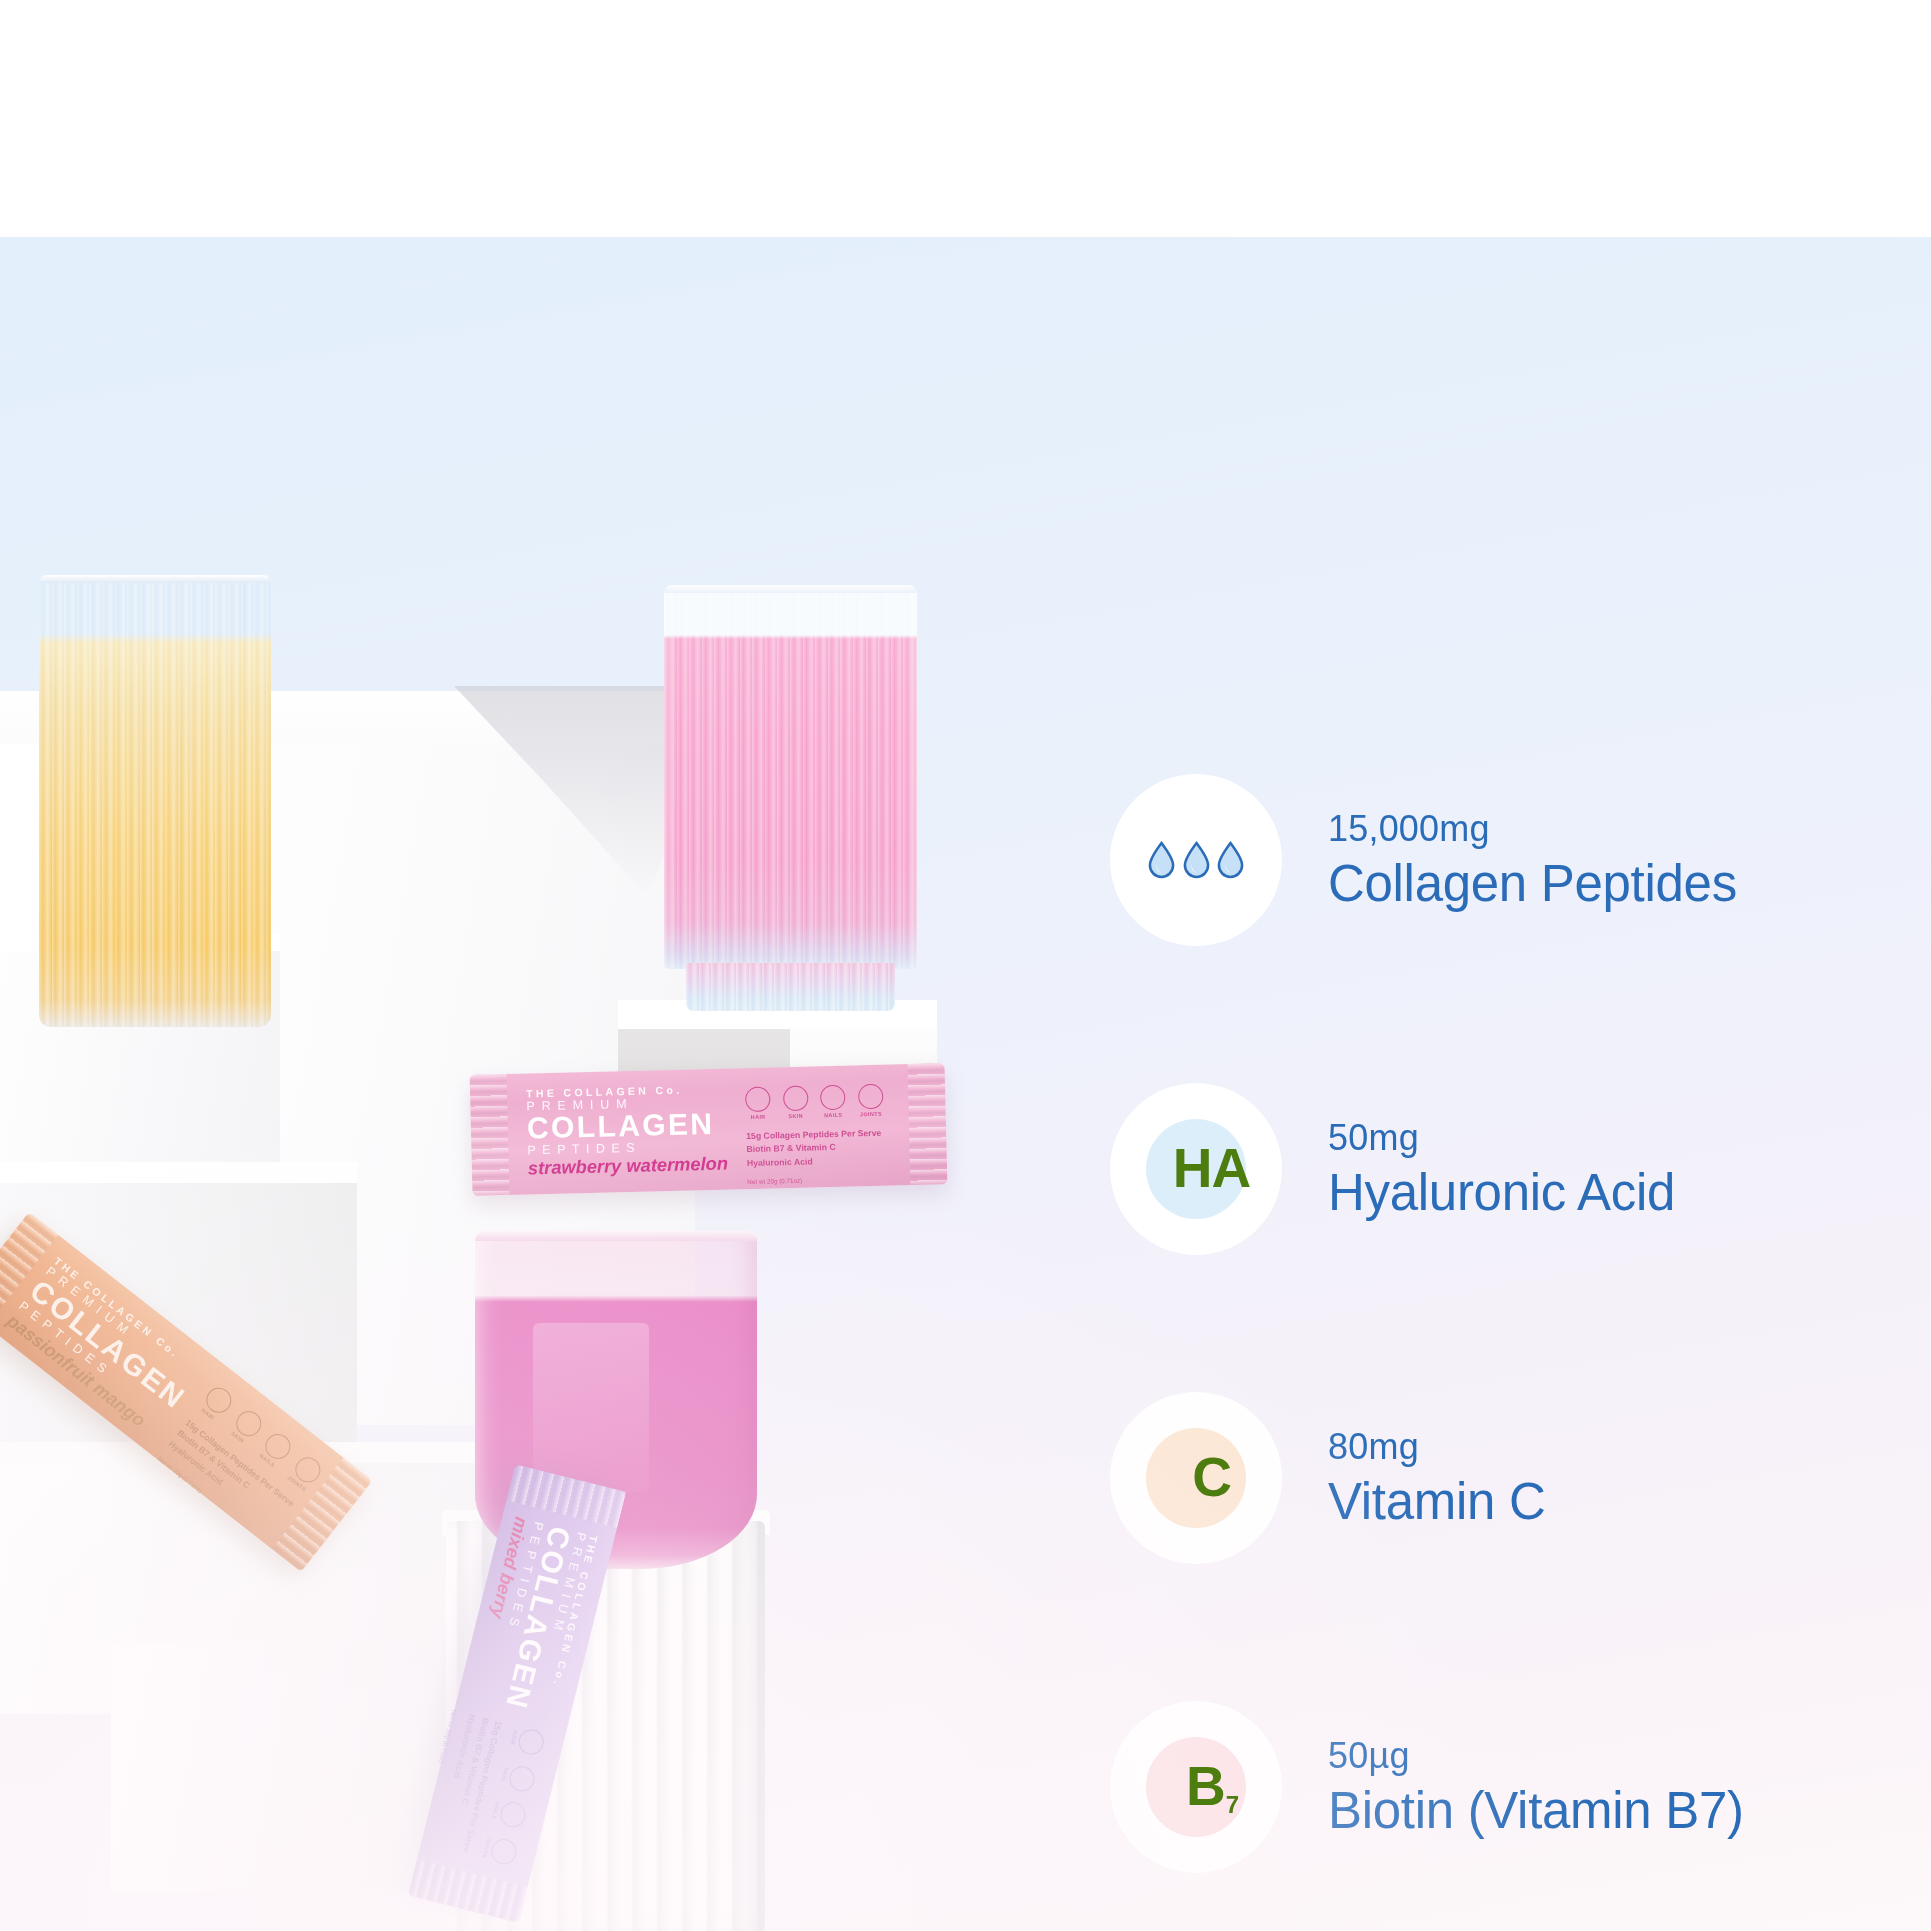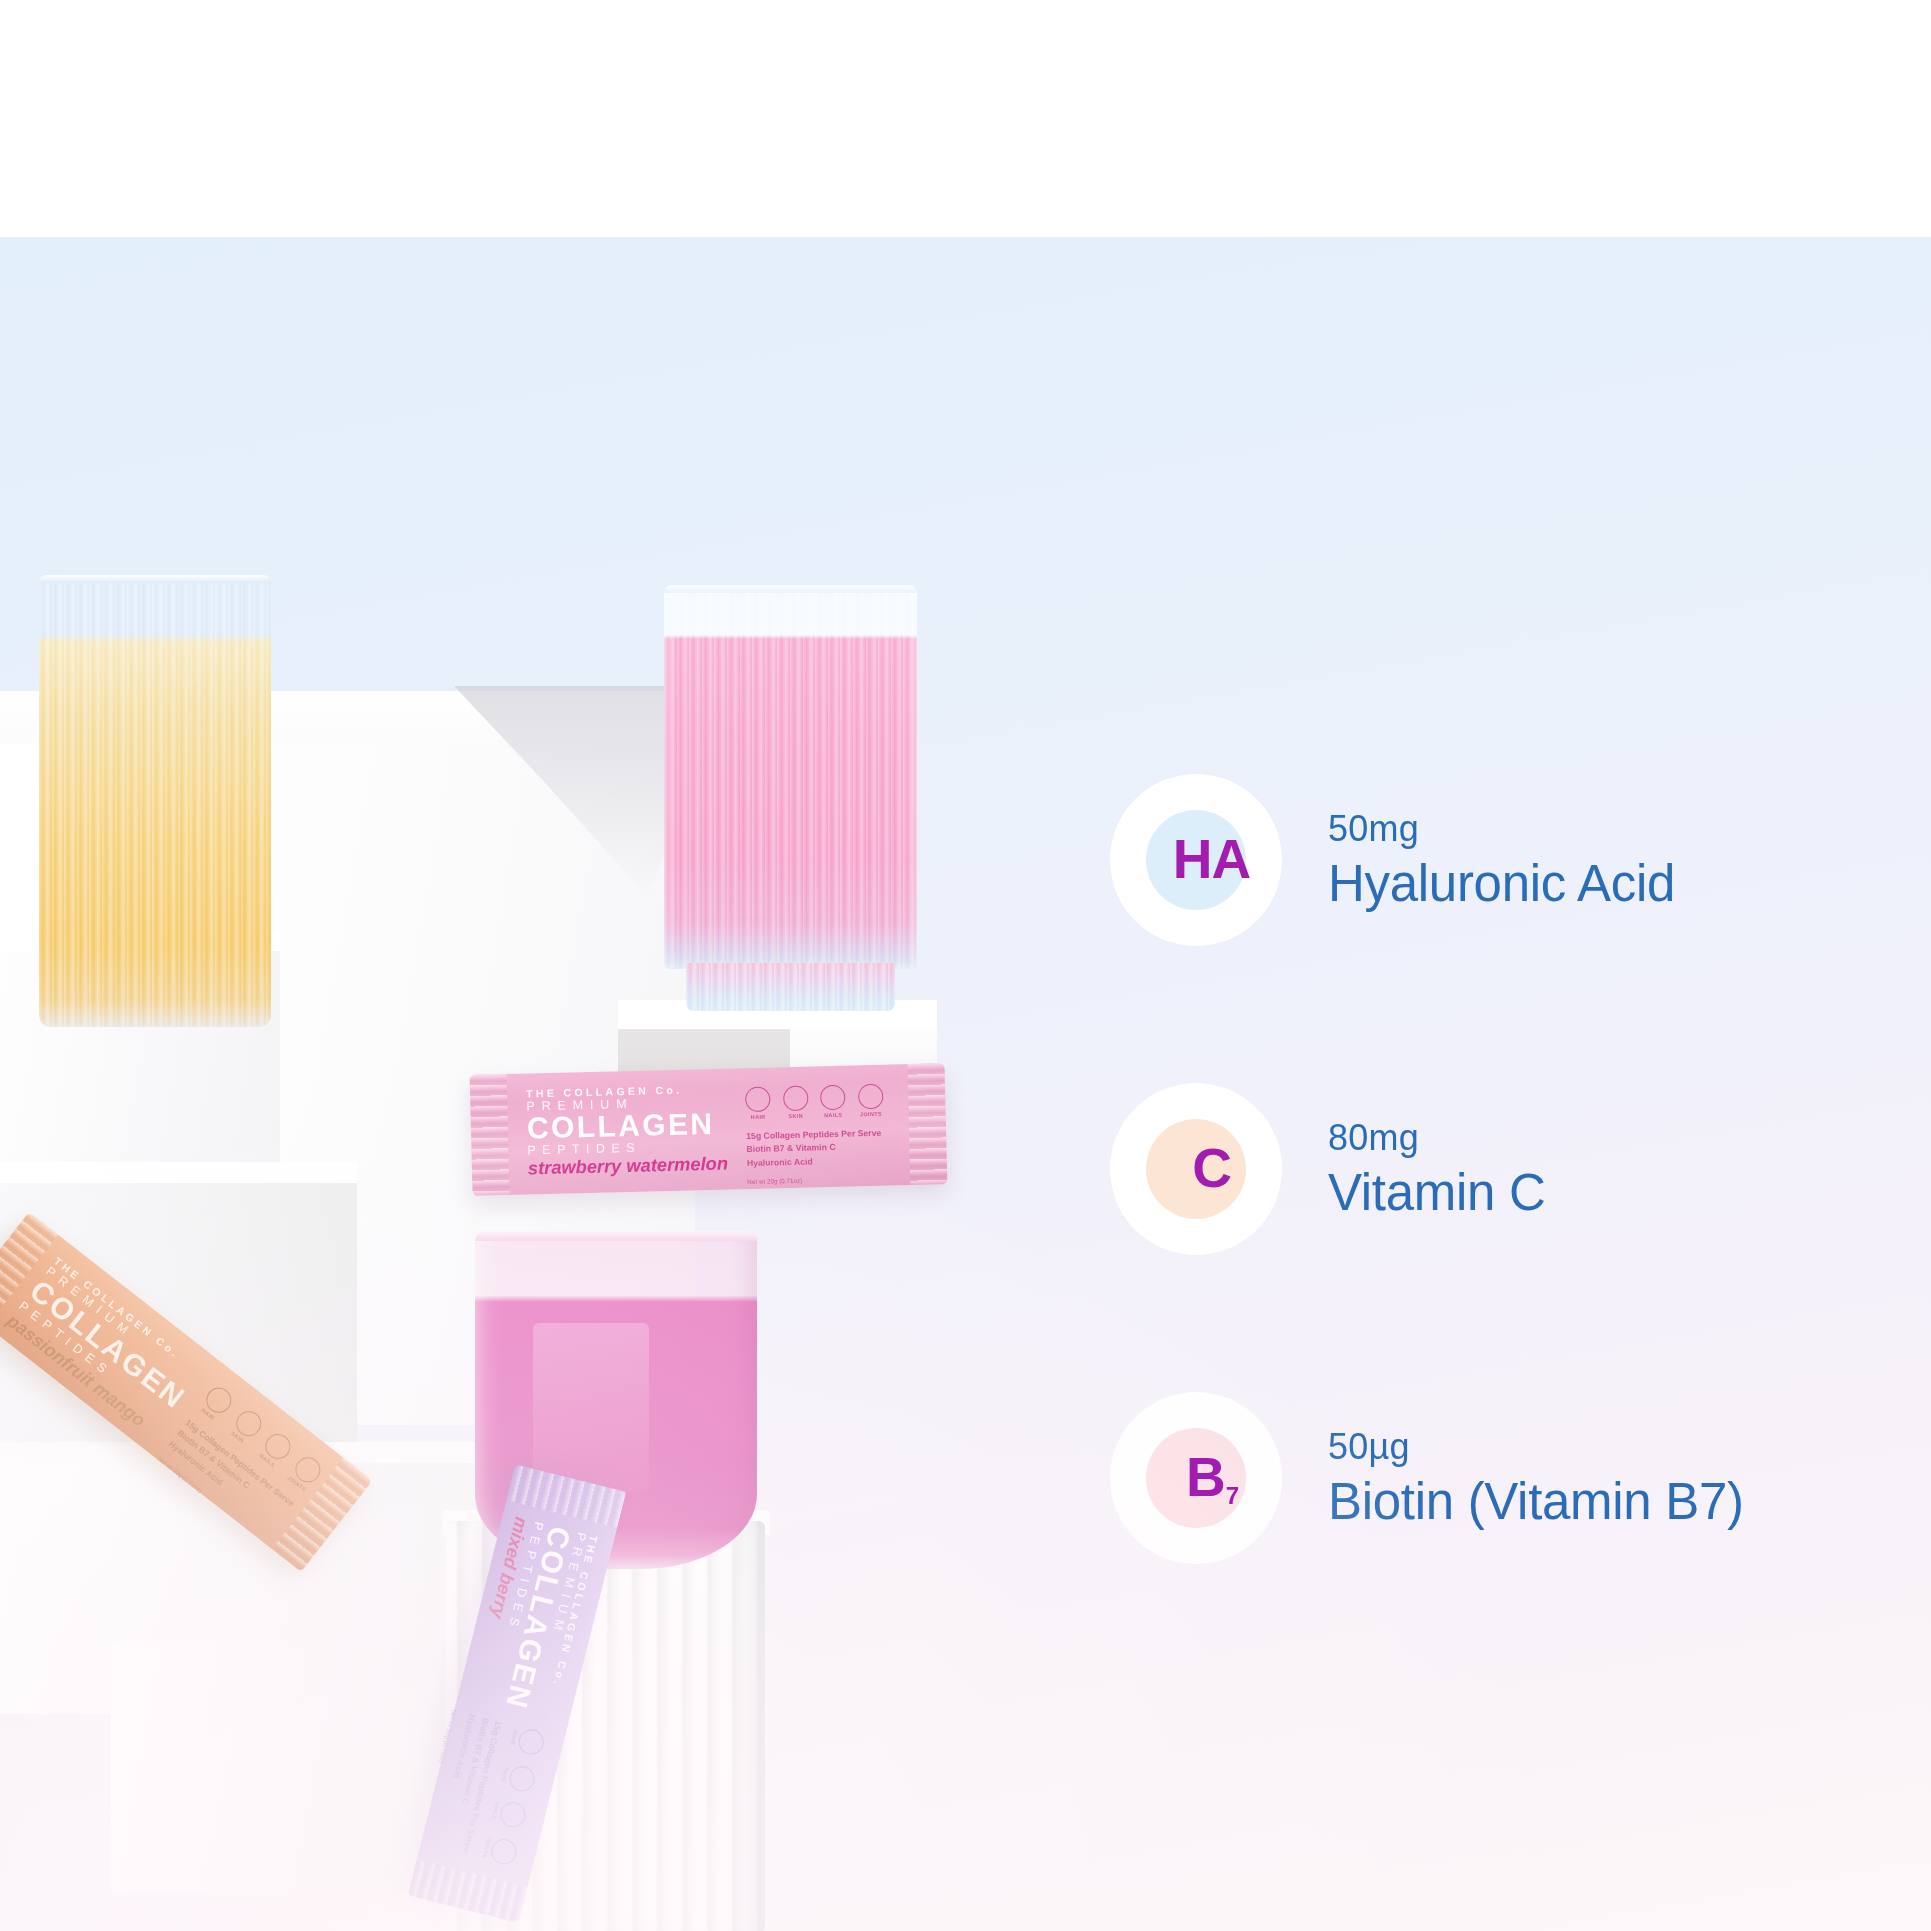--- a/index.html
+++ b/index.html
@@ -316,21 +316,21 @@
     display:flex; align-items:center; justify-content:center;
     position:relative;
   }
   .ing-inner{
     position:absolute; left:50%; top:50%;
     transform:translate(-50%,-50%);
     width:100px; height:100px; border-radius:50%;
   }
   .ing-sym{
     position:relative; z-index:2;
-    font-size:55px; font-weight:700; color:#a21caf;
+    font-size:55px; font-weight:700; color:#4d7c0f;
     letter-spacing:-1px; line-height:1;margin-left:31px;
   }
   .ing-sym sub{ font-size:24px; font-weight:700; vertical-align:baseline;
                 position:relative; top:7.7px; left:1px; }
   .drops{ position:relative; z-index:2; display:flex; gap:5.8px; }
   .ing-text{ margin-left:46px; }
   .ing-amount{
     font-size:36px; font-weight:400; color:#2B6CB8;
     letter-spacing:0.2px; line-height:1.25; margin-bottom:3.9px;
   }
@@ -494,20 +494,43 @@
           <div>15g Collagen Peptides Per Serve</div>
           <div>Biotin B7 &amp; Vitamin C</div>
           <div>Hyaluronic Acid</div>
         </div>
         <div class="netwt" style="margin-top:7.7px">Net wt 20g (0.71oz)</div>
       </div>
     </div>
 
     <div class="ingredients">
 
+      <div class="ing-row">
+        <div class="ing-circle">
+          <div class="ing-inner" style="background:transparent"></div>
+          <div class="drops">
+            <svg width="29" height="39" viewBox="0 0 30 40">
+                <path d="M15 3 C15 3 3 19 3 26 a12 12 0 0 0 24 0 C27 19 15 3 15 3 Z" fill="#C6E0F8" stroke="#2B6CB8" stroke-width="2.6"></path>
+                <path d="M10 24 a9 9 0 0 0 6 11 a12 12 0 0 1 -6 -11 Z" fill="#ffffff" opacity=".85"></path>
+              </svg>
+            <svg width="29" height="39" viewBox="0 0 30 40">
+                <path d="M15 3 C15 3 3 19 3 26 a12 12 0 0 0 24 0 C27 19 15 3 15 3 Z" fill="#C6E0F8" stroke="#2B6CB8" stroke-width="2.6"></path>
+                <path d="M10 24 a9 9 0 0 0 6 11 a12 12 0 0 1 -6 -11 Z" fill="#ffffff" opacity=".85"></path>
+              </svg>
+            <svg width="29" height="39" viewBox="0 0 30 40">
+                <path d="M15 3 C15 3 3 19 3 26 a12 12 0 0 0 24 0 C27 19 15 3 15 3 Z" fill="#C6E0F8" stroke="#2B6CB8" stroke-width="2.6"></path>
+                <path d="M10 24 a9 9 0 0 0 6 11 a12 12 0 0 1 -6 -11 Z" fill="#ffffff" opacity=".85"></path>
+              </svg>
+          </div>
+        </div>
+        <div class="ing-text">
+          <div class="ing-amount">15,000mg</div>
+          <div class="ing-name">Collagen Peptides</div>
+        </div>
+      </div>
 
       <div class="ing-row">
         <div class="ing-circle">
           <div class="ing-inner" style="background:#DDEEFB"></div>
           <div class="ing-sym">HA</div>
         </div>
         <div class="ing-text">
           <div class="ing-amount">50mg</div>
           <div class="ing-name">Hyaluronic Acid</div>
         </div>

